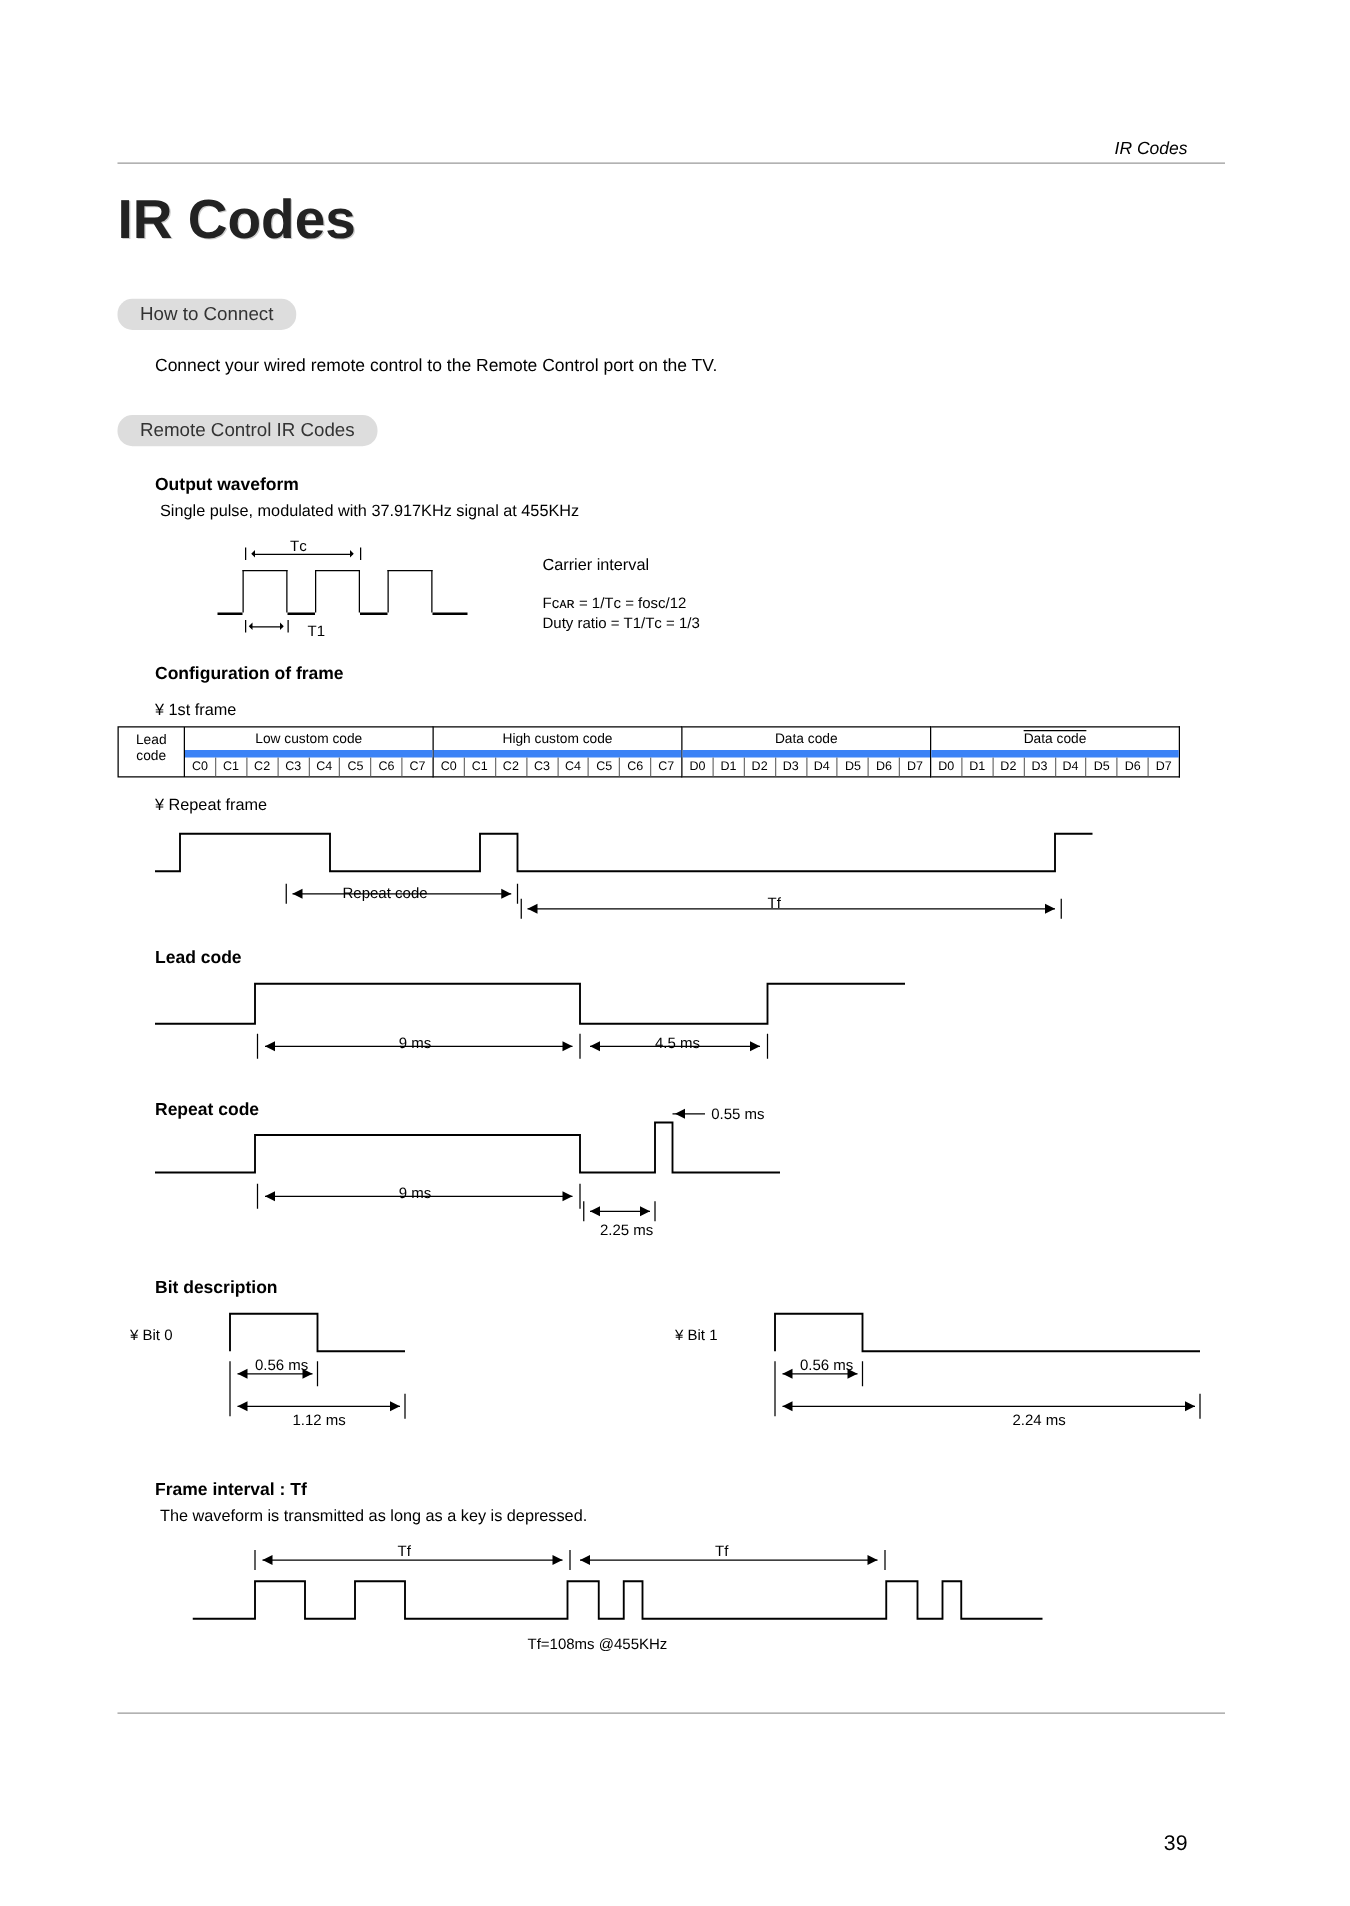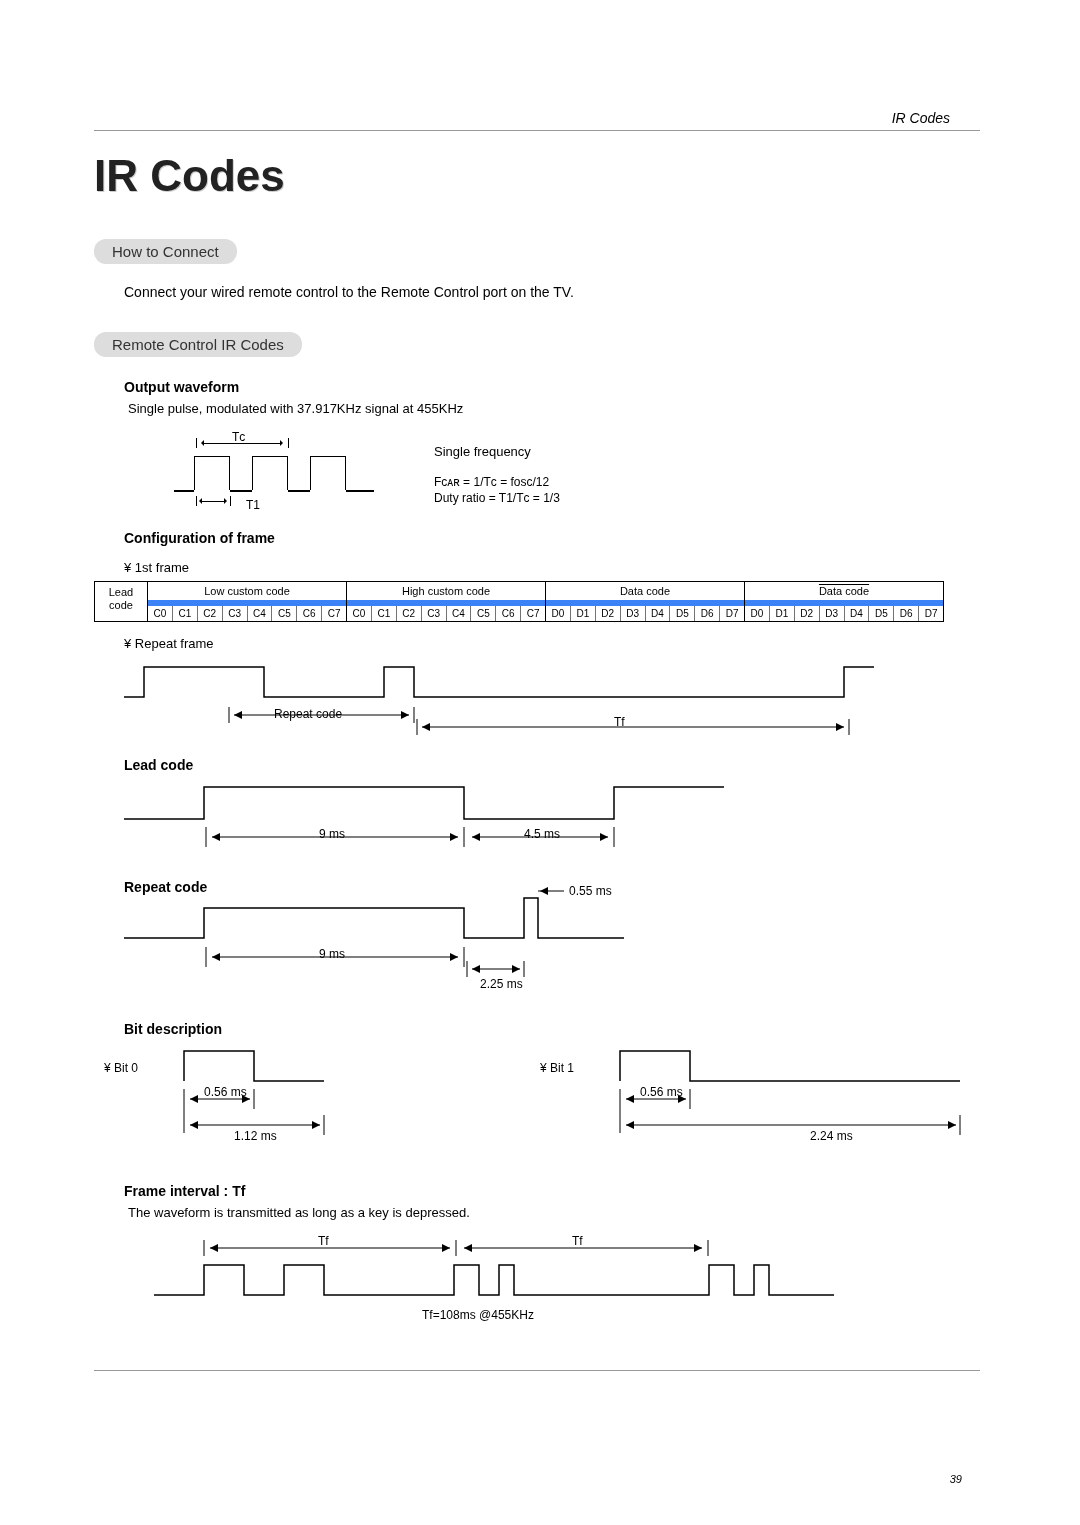--- a/index.html
+++ b/index.html
@@ -186,24 +186,23 @@
     width: 700px;
   }
 
   .footer-hr {
     border: none;
     border-top: 1px solid #999;
     margin-top: 30px;
   }
   .page-num {
     position: absolute;
-    right: 118px;
+    right: 130px;
     bottom: 40px;
-    font-style: italic;
-    font-size: 11px;
+    font-size: 17px;
   }
 
   .small-label {
     position: absolute;
     font-size: 12px;
   }
 </style>
 </head>
 <body>
 
@@ -237,21 +236,21 @@
     <div class="tick" style="left:22px; top:12px;"></div>
     <div class="tick" style="left:114px; top:12px;"></div>
     <div class="arrow-h both" style="left:28px; top:17px; width:80px;"></div>
     <div class="wf-tc-label">Tᴄ</div>
 
     <div class="tick" style="left:22px; top:70px;"></div>
     <div class="tick" style="left:56px; top:70px;"></div>
     <div class="arrow-h both" style="left:26px; top:75px; width:26px;"></div>
     <div class="wf-t1-label">T1</div>
 
-    <div class="wf-carrier">Single frequency</div>
+    <div class="wf-carrier">Carrier interval</div>
     <div class="wf-formula">
       <div>Fᴄᴀʀ = 1/Tᴄ = fosc/12</div>
       <div>Duty ratio = T1/Tᴄ = 1/3</div>
     </div>
   </div>
 
   
   <div class="subhead">Configuration of frame</div>
   <div class="bullet-line">¥ 1st frame</div>
 

